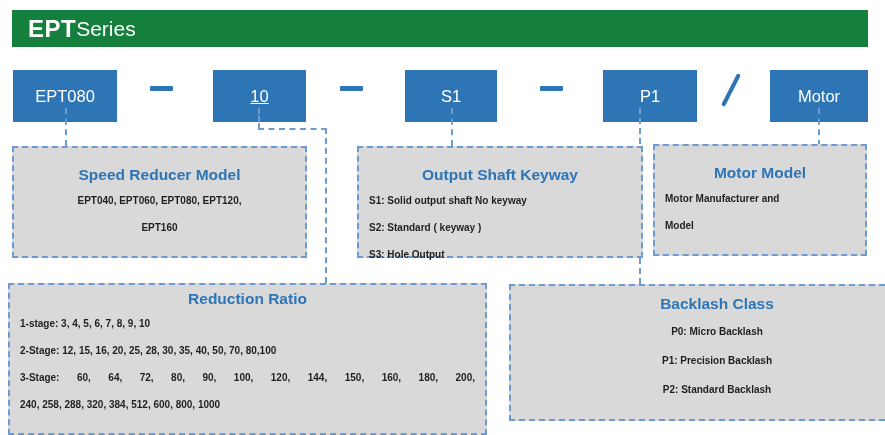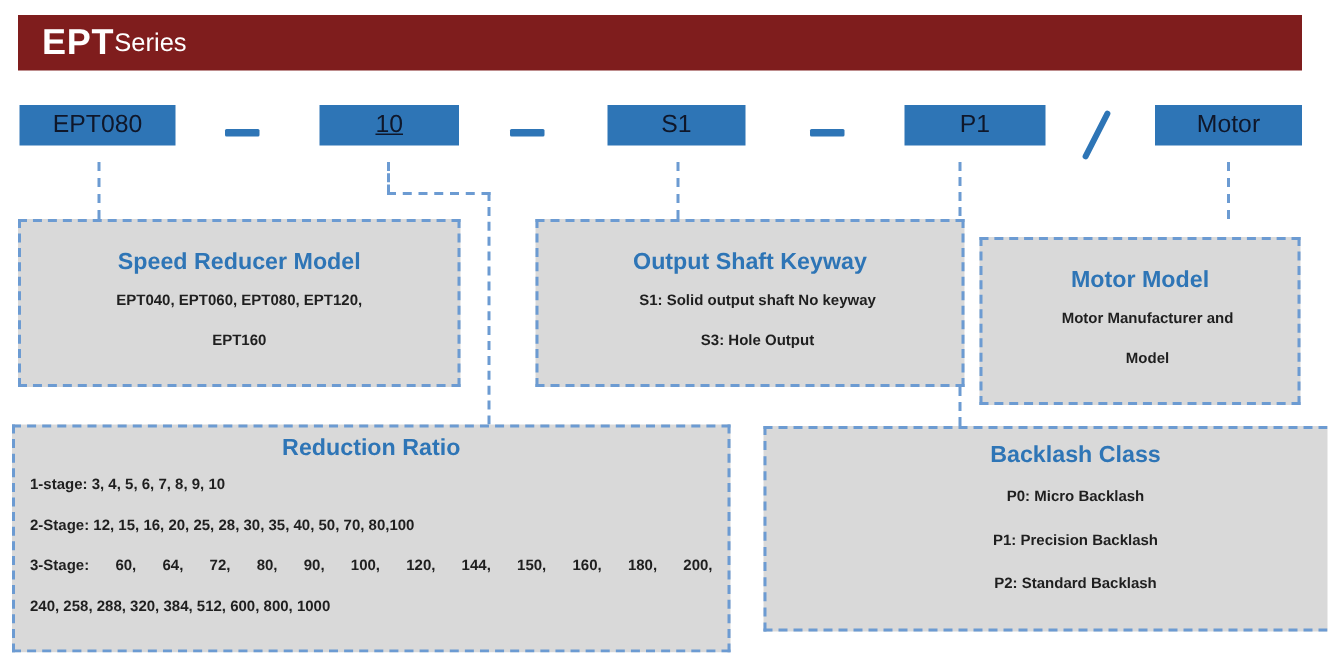--- a/index.html
+++ b/index.html
@@ -8,34 +8,34 @@
     background: #FFFFFF;
     font-family: "Liberation Sans", sans-serif;
     position: relative;
     overflow: hidden;
   }
   .abs { position: absolute; }
 
   
   .header-bar {
     left: 12px; top: 10px; width: 856px; height: 37px;
-    background: #7f1d1d;
+    background: #15803d;
     color: #FFFFFF;
     display: flex; align-items: center;
     padding-left: 16px;
     box-sizing: border-box;
   }
   .brand-bold { font-size: 24px; font-weight: 700; letter-spacing: 0.5px; }
-  .brand-regular { font-size: 17px; font-weight: 400; }
+  .brand-regular { font-size: 21px; font-weight: 400; }
 
   
   .code-block {
-    top: 70px; height: 27px;
+    top: 70px; height: 52px;
     background: #2E75B6;
-    color: #0f172a;
+    color: #ffffff;
     font-size: 16.5px; font-weight: 500;
     display: flex; align-items: center; justify-content: center;
     box-sizing: border-box;
   }
   .dash-sep {
     top: 86px; width: 23px; height: 5px;
     background: #2E75B6; border-radius: 1px;
   }
   .slash-sep {
     top: 72px; left: 729px; width: 4px; height: 36px;
@@ -59,21 +59,21 @@
     text-align: center;
     margin-top: 18px; margin-bottom: 3px;
   }
   .box-line {
     color: #1F1F1F;
     font-size: 10px; font-weight: 600;
     line-height: 27px;
     white-space: nowrap;
   }
   .center .box-line { text-align: center; }
-  .leftpad .box-line { padding-left: 10px; text-align: center; }
+  .leftpad .box-line { padding-left: 10px; }
   .wide .box-line { padding: 0 10px; line-height: 27px; }
   .wide .box-line.justify {
     text-align: justify;
     text-align-last: justify;
   }
   .roomy .box-line { line-height: 29px; }
 </style>
 </head>
 <body>
 
@@ -102,24 +102,25 @@
 
 <div class="abs box center" style="left:12px; top:146px; width:295px; height:112px;">
   <div class="box-title">Speed Reducer Model</div>
   <div class="box-line">EPT040, EPT060, EPT080, EPT120,</div>
   <div class="box-line">EPT160</div>
 </div>
 
 <div class="abs box leftpad" style="left:357px; top:146px; width:286px; height:112px;">
   <div class="box-title">Output Shaft Keyway</div>
   <div class="box-line">S1: Solid output shaft No keyway</div>
+  <div class="box-line">S2: Standard ( keyway )</div>
   <div class="box-line">S3: Hole Output</div>
 </div>
 
-<div class="abs box leftpad" style="left:653px; top:158px; width:214px; height:112px;">
+<div class="abs box leftpad" style="left:653px; top:144px; width:214px; height:112px;">
   <div class="box-title">Motor Model</div>
   <div class="box-line">Motor Manufacturer and</div>
   <div class="box-line">Model</div>
 </div>
 
 <div class="abs box wide" style="left:8px; top:283px; width:479px; height:152px;">
   <div class="box-title" style="margin-top:5px; margin-bottom:2px;">Reduction Ratio</div>
   <div class="box-line">1-stage: 3, 4, 5, 6, 7, 8, 9, 10</div>
   <div class="box-line">2-Stage: 12, 15, 16, 20, 25, 28, 30, 35, 40, 50, 70, 80,100</div>
   <div class="box-line justify">3-Stage: 60, 64, 72, 80, 90, 100, 120, 144, 150, 160, 180, 200,</div>

